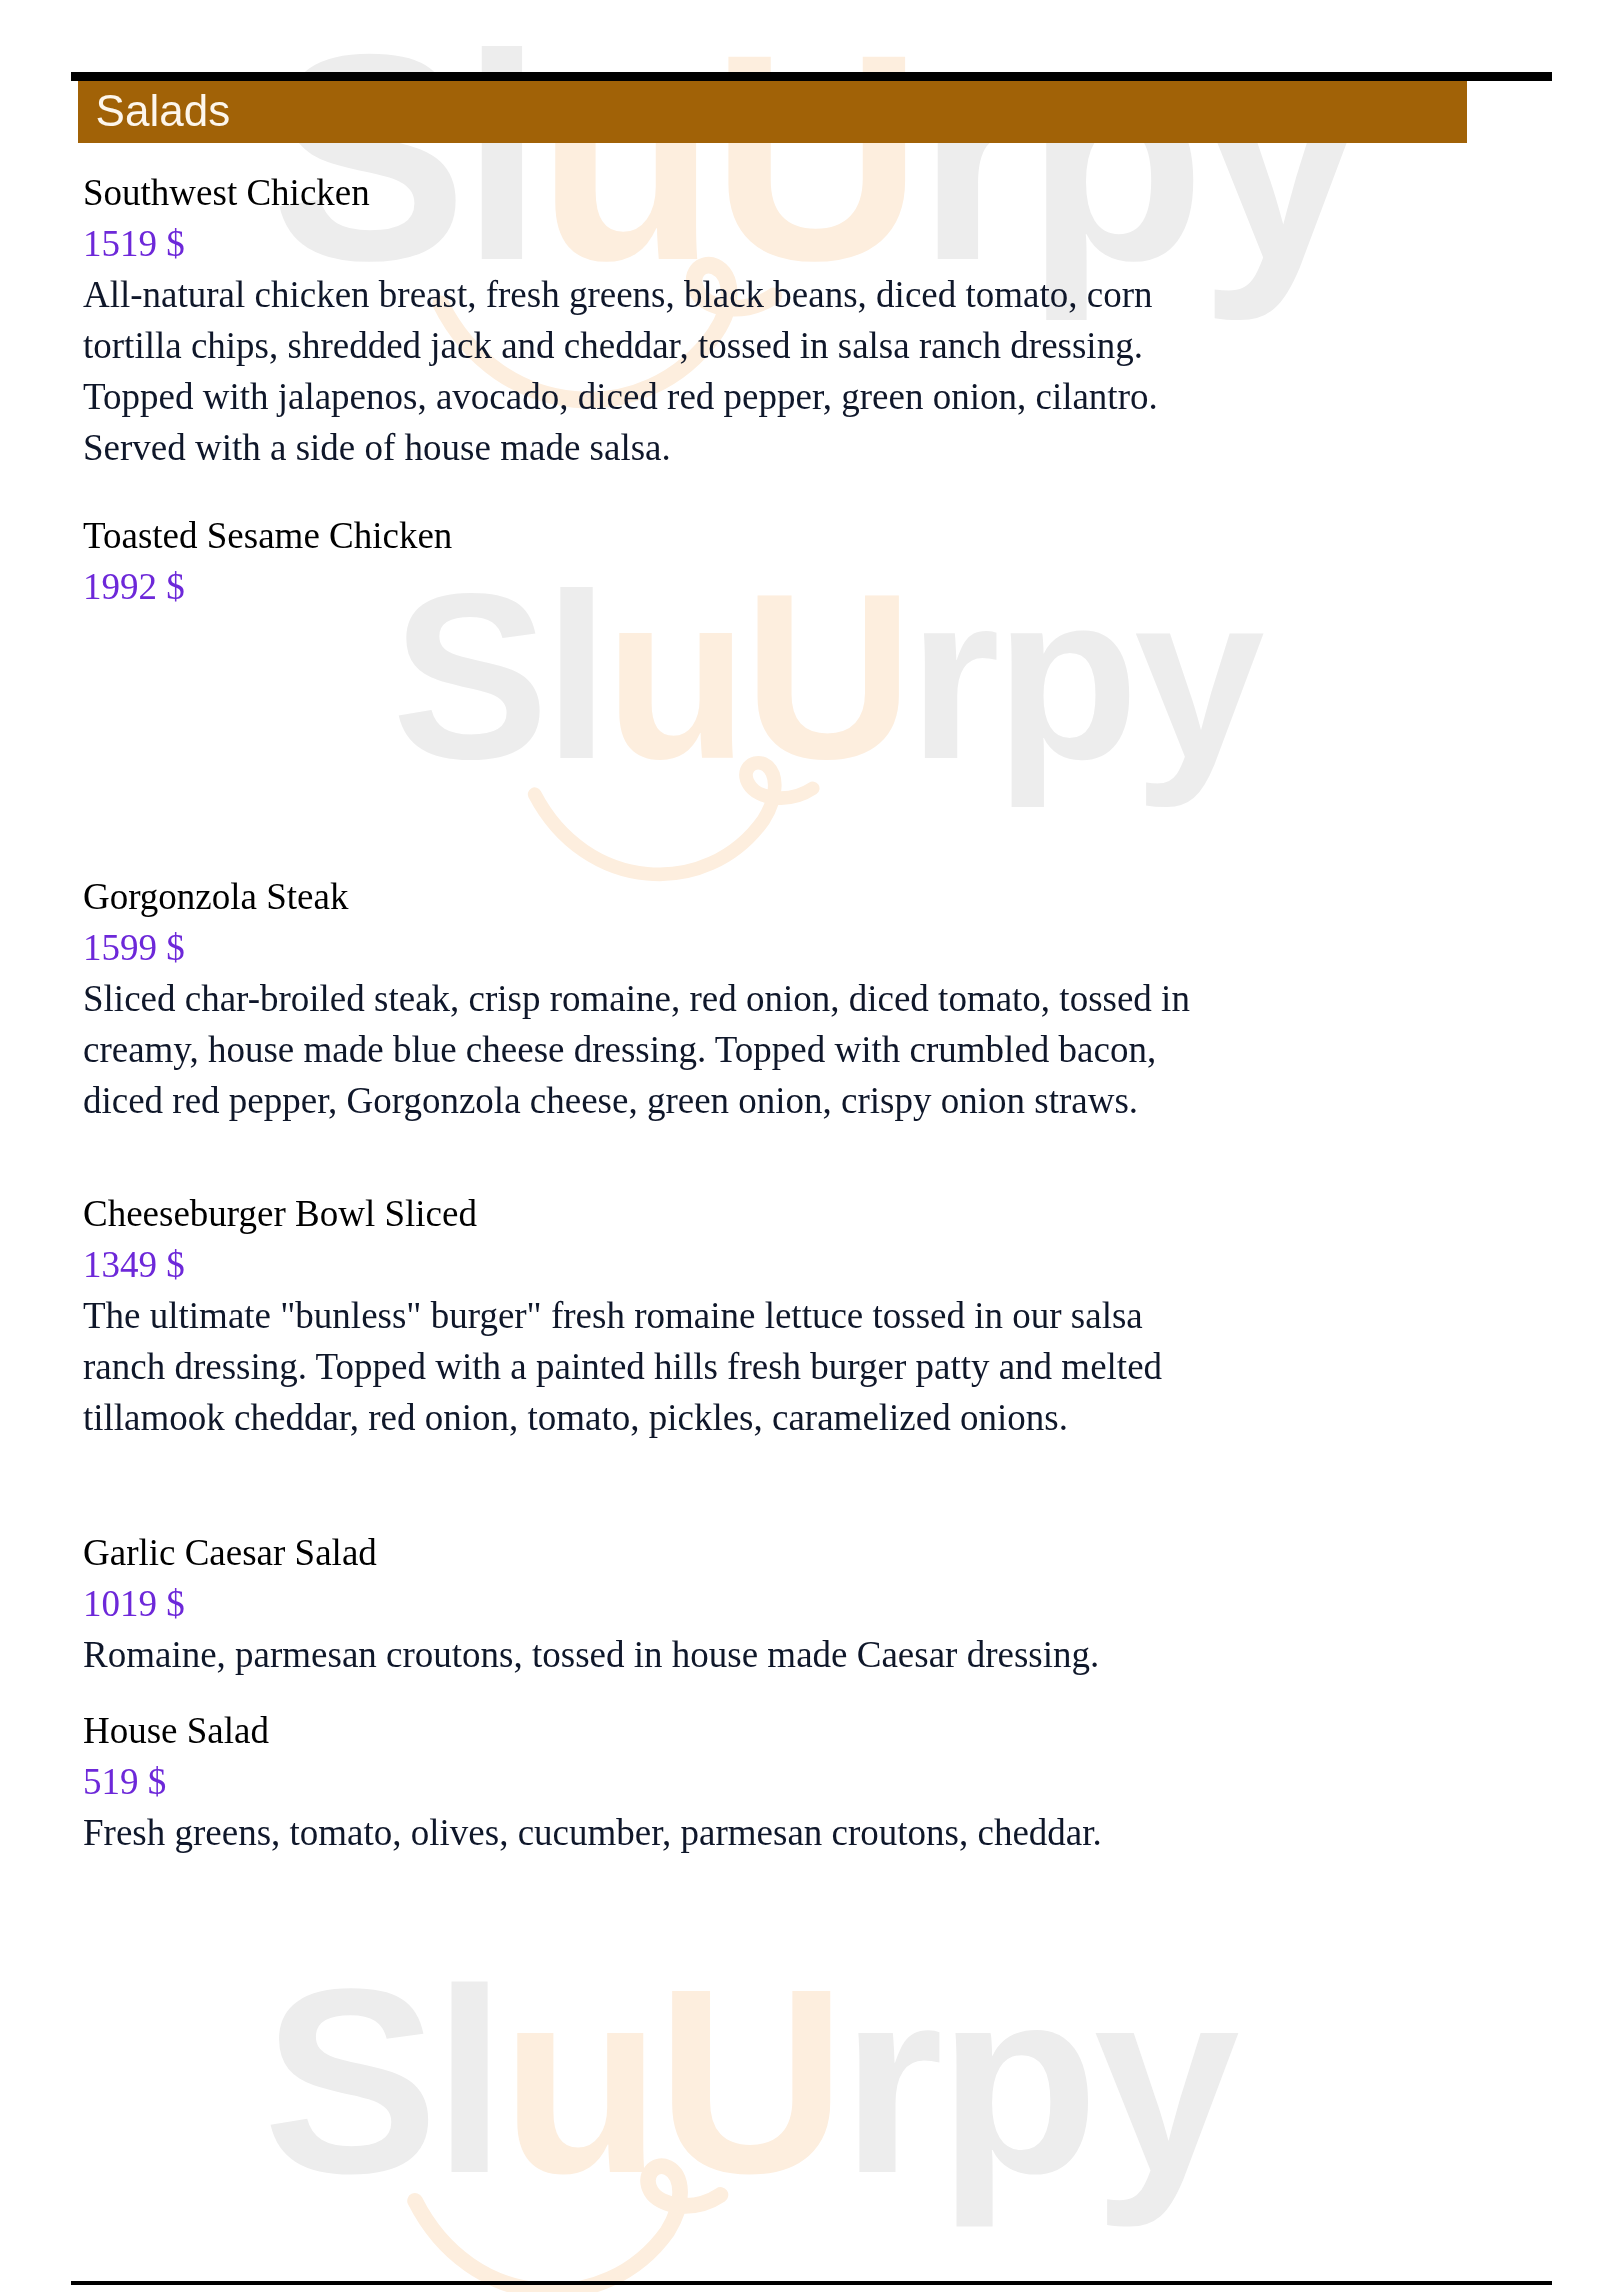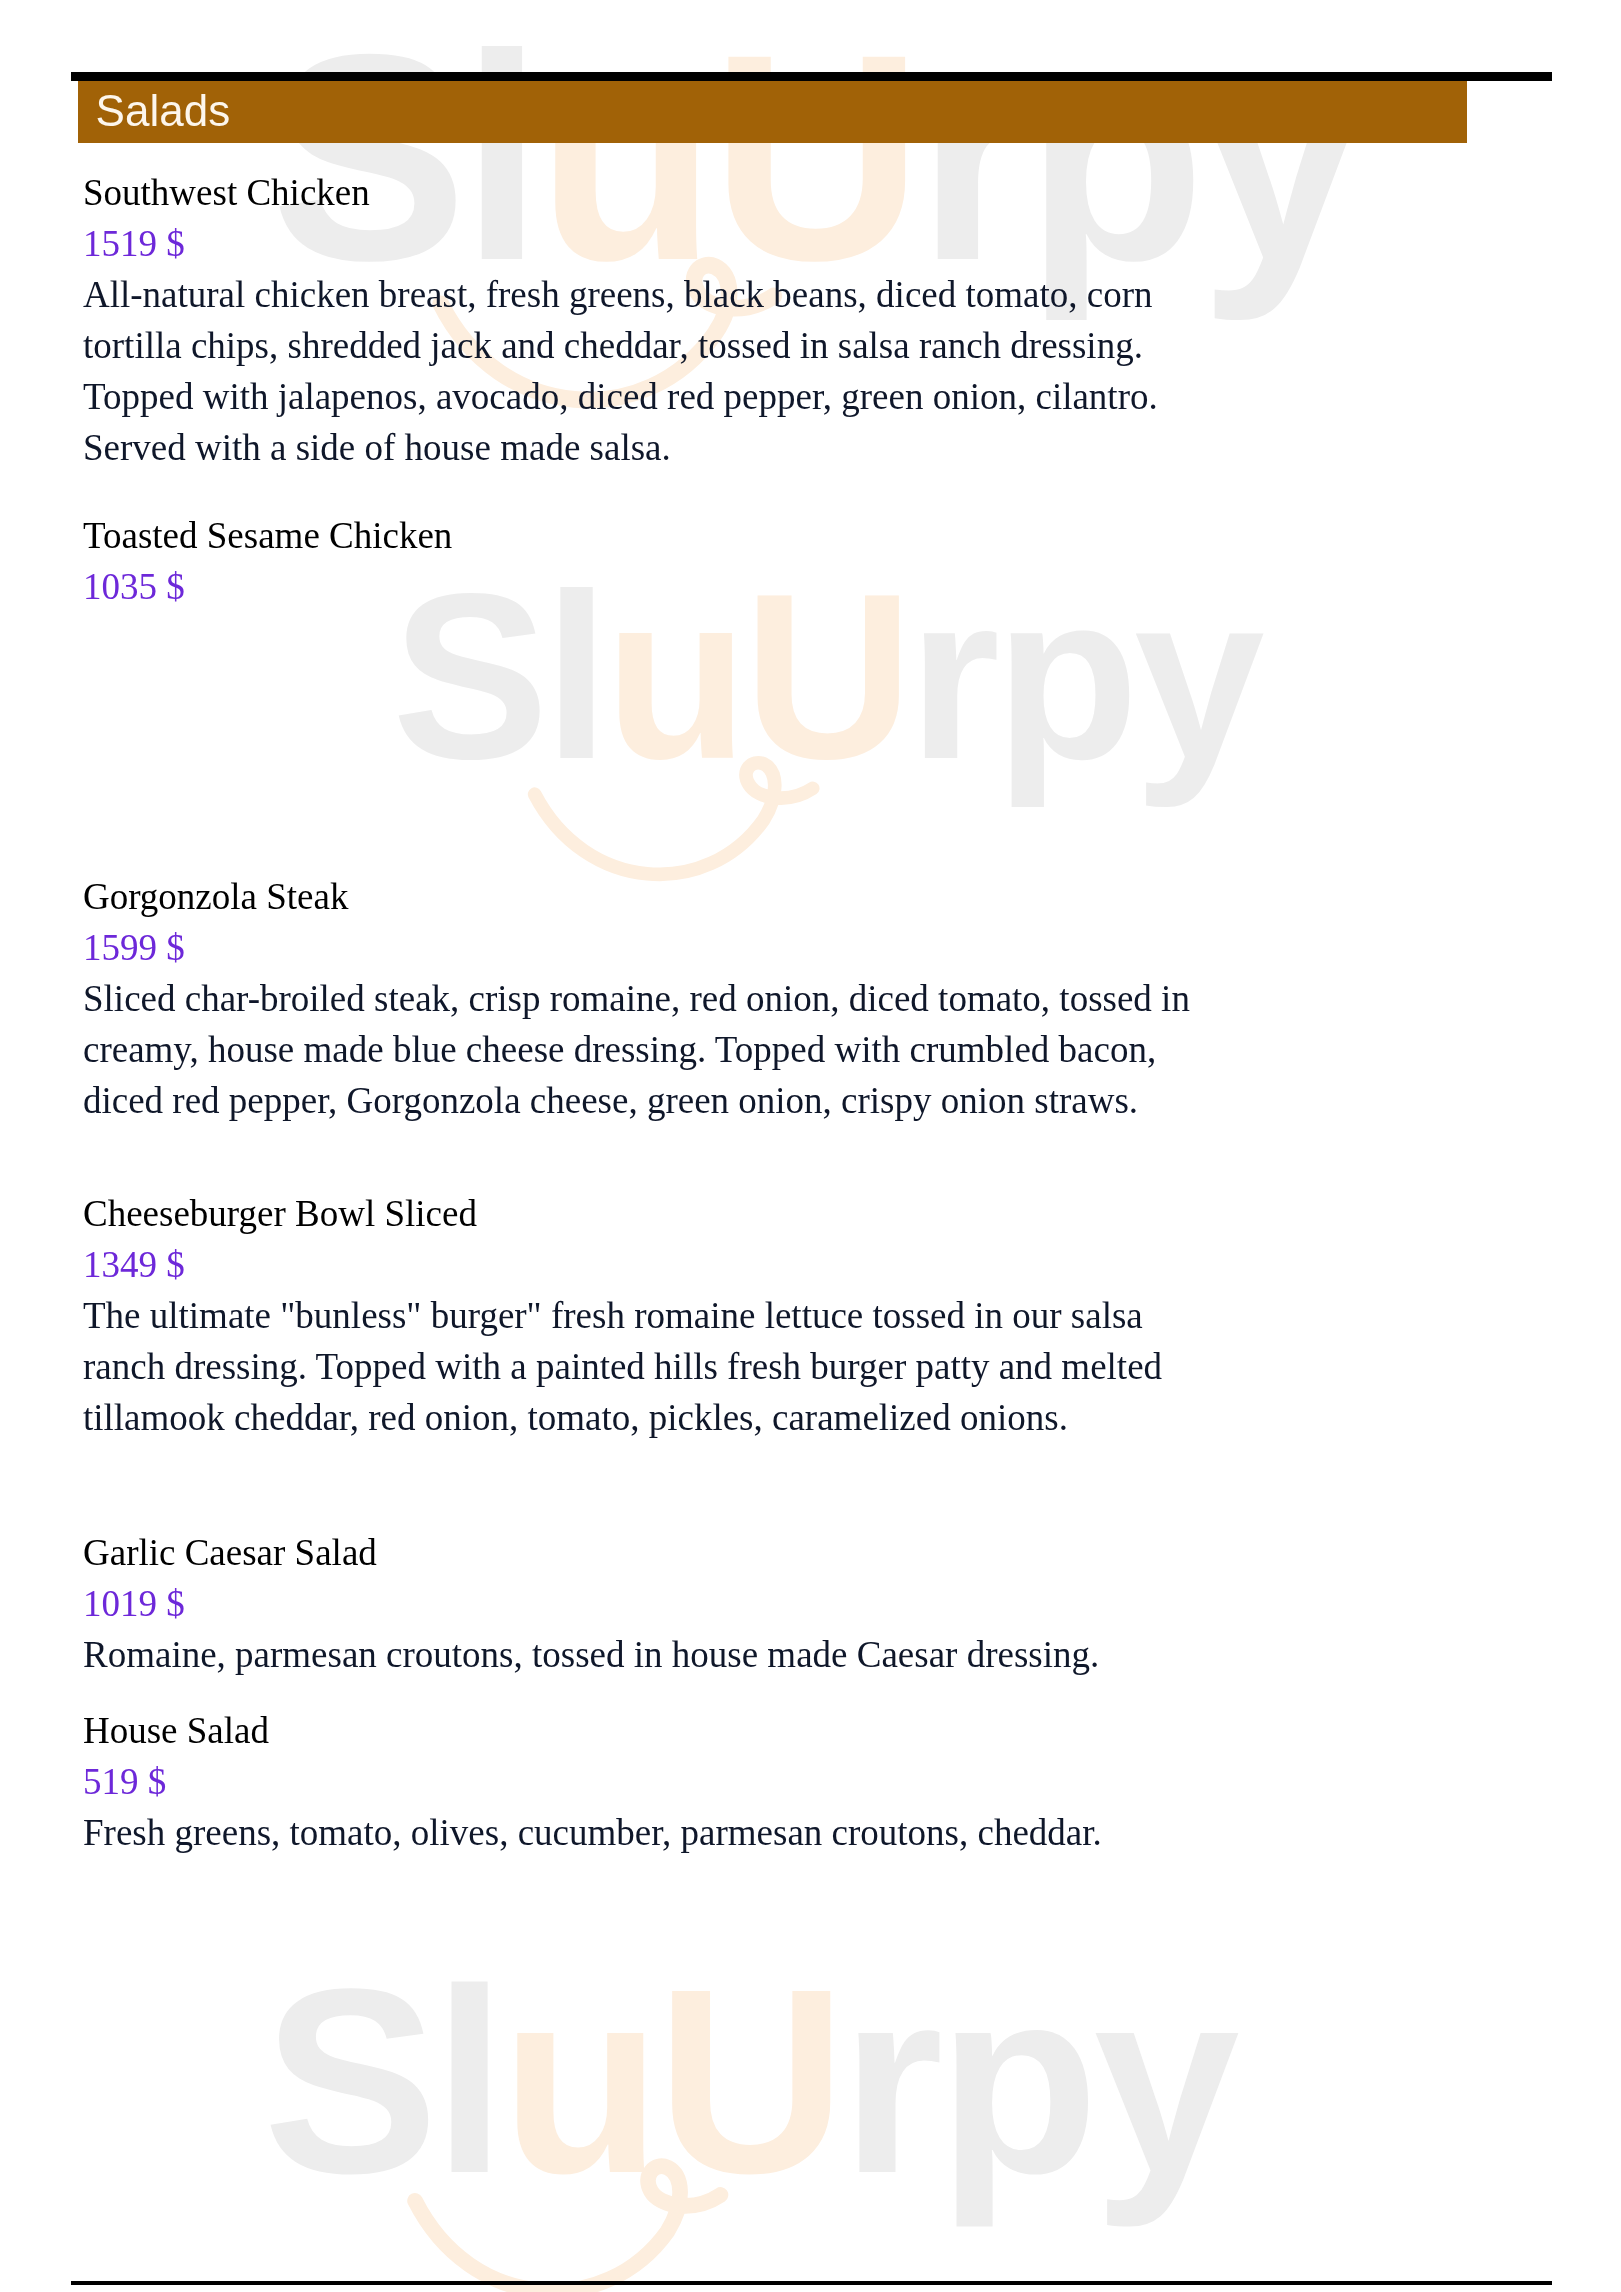--- a/index.html
+++ b/index.html
@@ -174,21 +174,21 @@
     <div class="item-head">
       <div class="item-name">Southwest Chicken</div>
       <div class="item-price">1519 $</div>
     </div>
     <div class="item-desc">All-natural chicken breast, fresh greens, black beans, diced tomato, corn tortilla chips, shredded jack and cheddar, tossed in salsa ranch dressing. Topped with jalapenos, avocado, diced red pepper, green onion, cilantro. Served with a side of house made salsa.</div>
   </div>
 
   <div class="menu-item" style="top:510px;">
     <div class="item-head">
       <div class="item-name">Toasted Sesame Chicken</div>
-      <div class="item-price">1035 $</div>
+      <div class="item-price">1992 $</div>
     </div>
   </div>
 
   <div class="menu-item" style="top:851px;margin-top:20px;">
     <div class="item-head">
       <div class="item-name">Gorgonzola Steak</div>
       <div class="item-price">1599 $</div>
     </div>
     <div class="item-desc">Sliced char-broiled steak, crisp romaine, red onion, diced tomato, tossed in creamy, house made blue cheese dressing. Topped with crumbled bacon, diced red pepper, Gorgonzola cheese, green onion, crispy onion straws.</div>
   </div>

